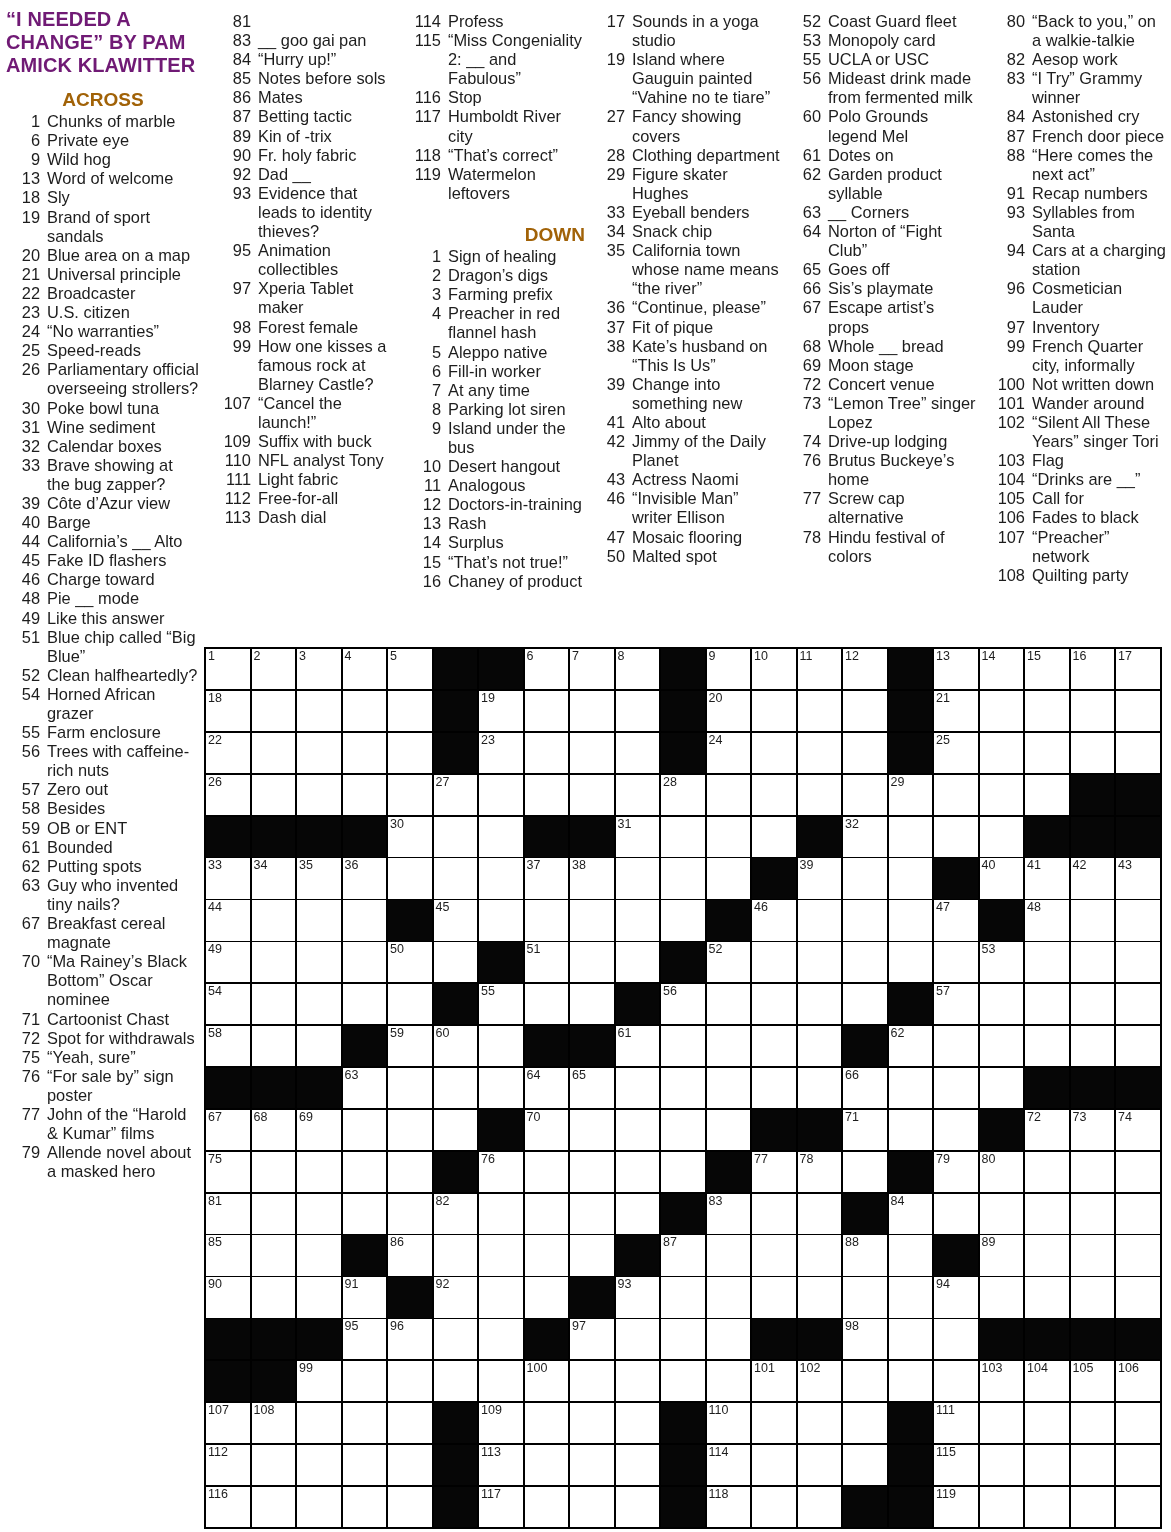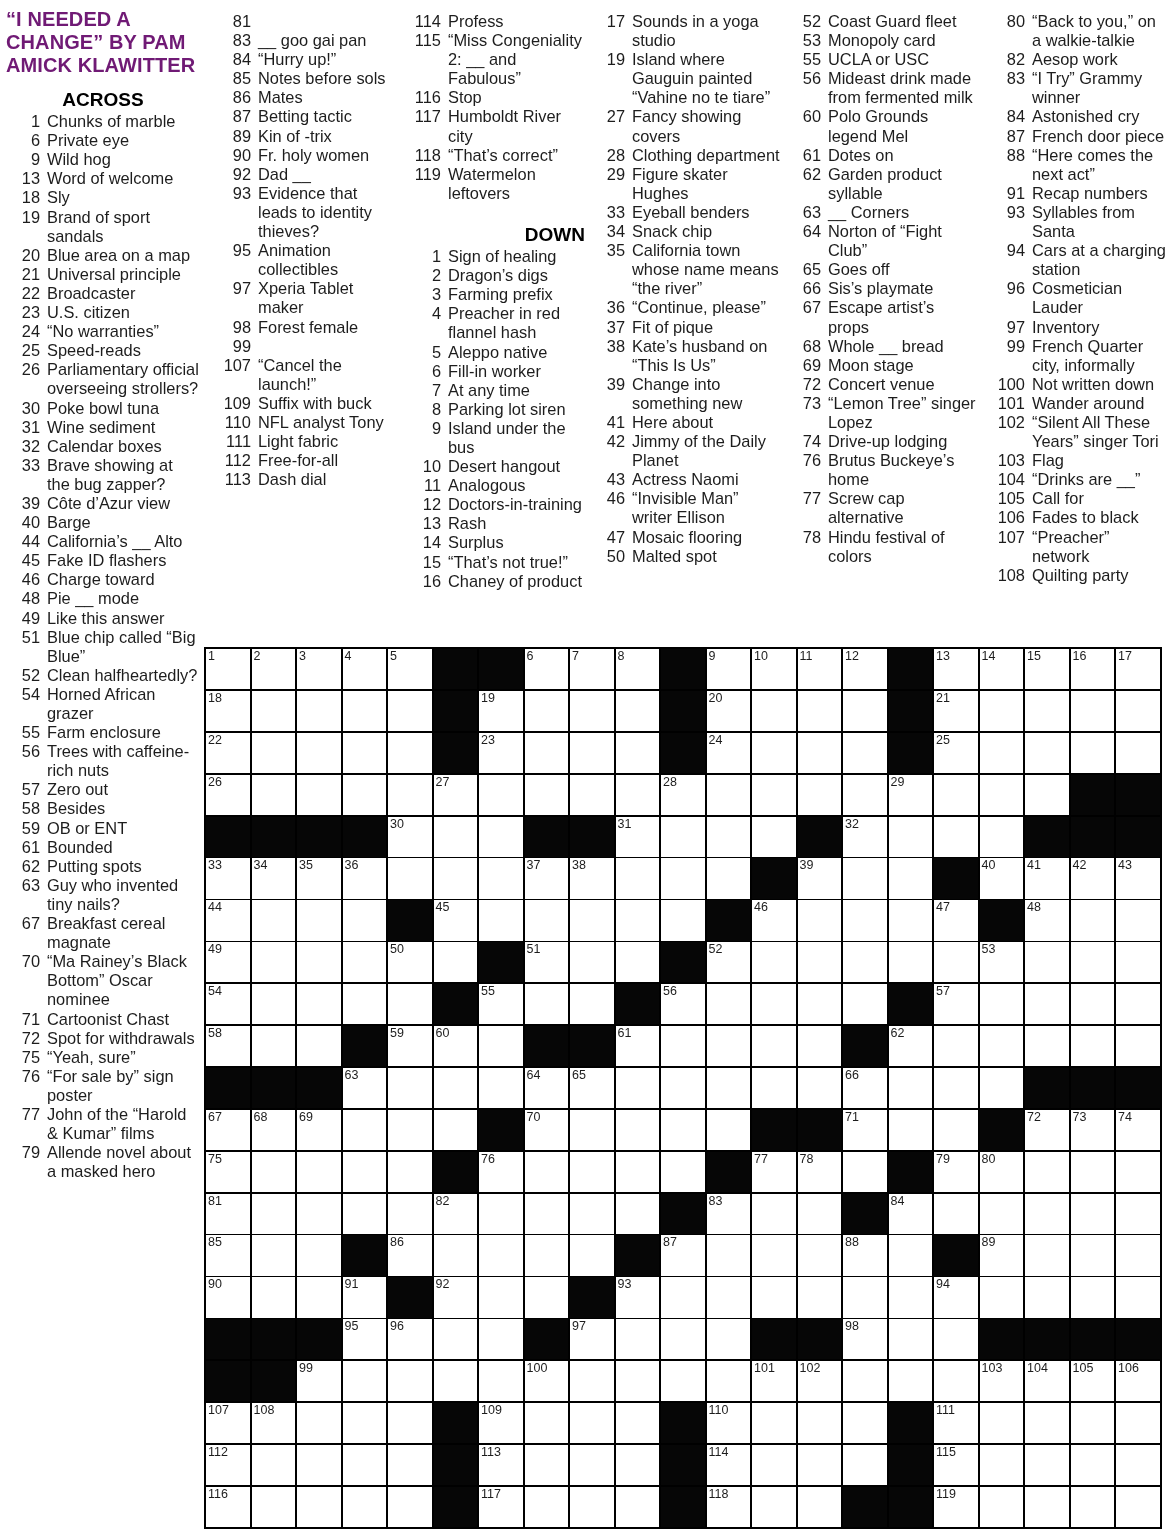--- a/index.html
+++ b/index.html
@@ -6,21 +6,21 @@
   .page{position:relative;width:1171px;height:1532px;background:#fff;overflow:hidden;
         font-family:"Liberation Sans",sans-serif;color:#1d1d1d;}
   .col{position:absolute;top:12px;font-size:16.4px;line-height:19.1px;}
   #col0{left:6px;top:8px;width:194px;--nw:34px;}
   #col1{left:209px;width:183px;--nw:42px;}
   #col2{left:399px;width:186px;--nw:42px;}
   #col3{left:591px;width:190px;--nw:34px;}
   #col4{left:787px;width:189px;--nw:34px;}
   #col5{left:981px;width:188px;--nw:44px;}
   .title{font-weight:700;font-size:20px;line-height:23px;margin-bottom:13px;color:#701a75;letter-spacing:.1px;}
-  .clue-heading{font-weight:700;font-size:19px;text-align:center;margin:0 0 3px;color:#000000;}
+  .clue-heading{font-weight:700;font-size:19px;text-align:center;margin:0 0 3px;color:#a16207;}
   .clue-list .clue-heading:not(:first-child){margin-top:22px;text-align:right;}
   .clue{display:flex;}
   .cnum{width:var(--nw,34px);flex:none;text-align:right;margin-right:7px;}
   .ctxt{flex:1;min-width:0;}
   #grid{position:absolute;left:204px;top:647px;width:958px;height:882px;
         display:grid;grid-template-columns:repeat(21,1fr);grid-template-rows:repeat(21,1fr);
         gap:1.6px;background:#000;border:2px solid #000;box-sizing:border-box;}
   .cell{background:#fff;position:relative;}
   .cell.blk{background:#060606;}
   .cellnum{position:absolute;top:0;left:2px;font-size:12.5px;line-height:14px;color:#1d1d1d;}
@@ -233,21 +233,21 @@
         <div class="clue">
           <span class="cnum">87</span>
           <span class="ctxt">Betting tactic</span>
         </div>
         <div class="clue">
           <span class="cnum">89</span>
           <span class="ctxt">Kin of -trix</span>
         </div>
         <div class="clue">
           <span class="cnum">90</span>
-          <span class="ctxt">Fr. holy women</span>
+          <span class="ctxt">Fr. holy fabric</span>
         </div>
         <div class="clue">
           <span class="cnum">92</span>
           <span class="ctxt">Dad __</span>
         </div>
         <div class="clue">
           <span class="cnum">93</span>
           <span class="ctxt">Evidence that leads to identity thieves?</span>
         </div>
         <div class="clue">
@@ -257,20 +257,21 @@
         <div class="clue">
           <span class="cnum">97</span>
           <span class="ctxt">Xperia Tablet maker</span>
         </div>
         <div class="clue">
           <span class="cnum">98</span>
           <span class="ctxt">Forest female</span>
         </div>
         <div class="clue">
           <span class="cnum">99</span>
+          <span class="ctxt">How one kisses a famous rock at Blarney Castle?</span>
         </div>
         <div class="clue">
           <span class="cnum">107</span>
           <span class="ctxt">“Cancel the launch!”</span>
         </div>
         <div class="clue">
           <span class="cnum">109</span>
           <span class="ctxt">Suffix with buck</span>
         </div>
         <div class="clue">
@@ -431,21 +432,21 @@
         <div class="clue">
           <span class="cnum">38</span>
           <span class="ctxt">Kate’s husband on “This Is Us”</span>
         </div>
         <div class="clue">
           <span class="cnum">39</span>
           <span class="ctxt">Change into something new</span>
         </div>
         <div class="clue">
           <span class="cnum">41</span>
-          <span class="ctxt">Here about</span>
+          <span class="ctxt">Alto about</span>
         </div>
         <div class="clue">
           <span class="cnum">42</span>
           <span class="ctxt">Jimmy of the Daily Planet</span>
         </div>
         <div class="clue">
           <span class="cnum">43</span>
           <span class="ctxt">Actress Naomi</span>
         </div>
         <div class="clue">

